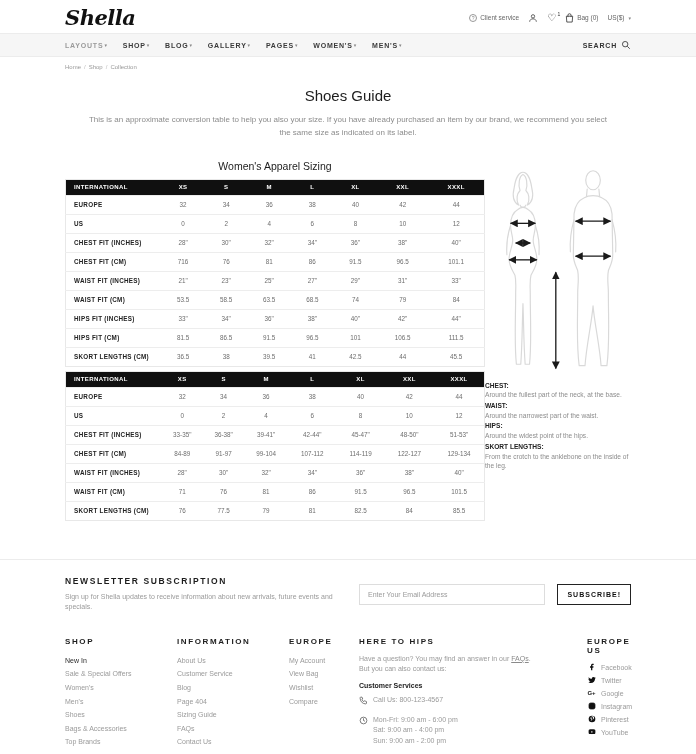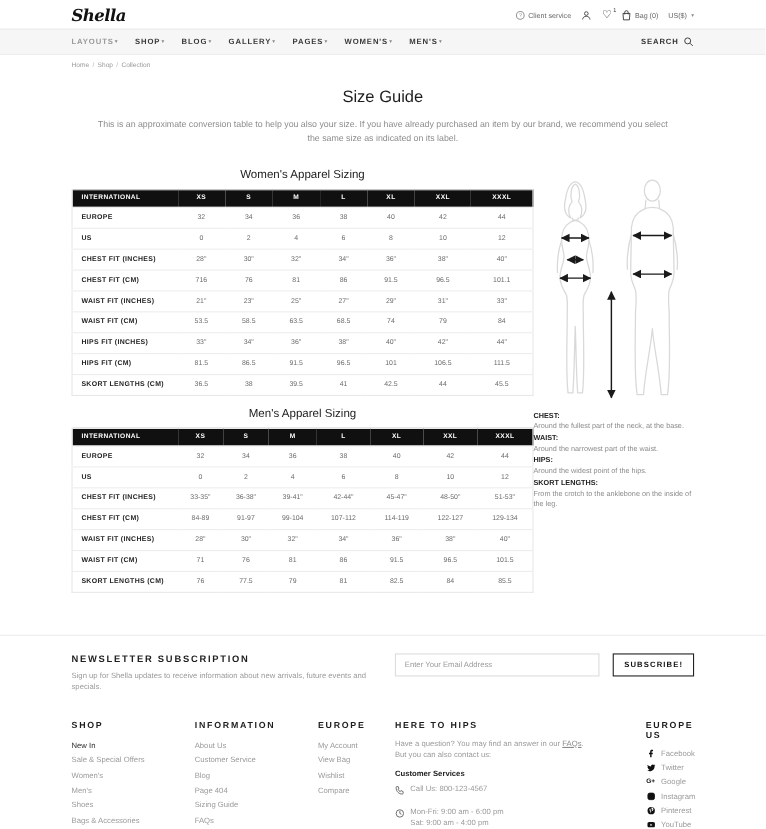--- a/index.html
+++ b/index.html
@@ -7,21 +7,21 @@
   html,body { background:#fff; }
   body {
     width:696px; min-height:754px; margin:0 auto;
     font-family:"Liberation Sans","DejaVu Sans",sans-serif;
     color:#222; font-size:8px; -webkit-font-smoothing:antialiased;
   }
   a { text-decoration:none; color:inherit; cursor:pointer; }
 
   
   .topbar { display:flex; align-items:center; justify-content:space-between; padding:5px 65px 3px; }
-  .logo { font-family:"DejaVu Serif","Liberation Serif",serif; font-style:italic; font-weight:bold; font-size:15px; color:#111; letter-spacing:-0.5px; }
+  .logo { font-family:"DejaVu Serif","Liberation Serif",serif; font-style:italic; font-weight:bold; font-size:21px; color:#111; letter-spacing:-0.5px; }
   .top-right { display:flex; align-items:center; gap:9px; font-size:6.5px; color:#666; }
   .tr-item { display:flex; align-items:center; gap:3px; }
   .qcircle { width:8px; height:8px; border:1px solid #999; border-radius:50%; font-size:5px; line-height:6px; text-align:center; color:#888; }
   .icon-svg { display:inline-block; vertical-align:middle; }
   .heart-wrap { position:relative; font-size:10px; color:#222; line-height:8px; }
   .heart-badge { position:absolute; top:-4px; right:-4px; font-size:5px; color:#333; }
   .caret { font-size:5px; color:#888; margin-left:1px; }
 
   
   .navbar { background:#f6f6f6; border-top:1px solid #ececec; border-bottom:1px solid #ececec;
@@ -51,21 +51,21 @@
   table.size-table th:first-child { text-align:left; padding-left:8px; width:96px; }
   table.size-table td { font-size:6.3px; color:#6d6d6d; text-align:center; padding:5.5px 3px; border-top:1px solid #ededed; }
   table.size-table td:first-child { text-align:left; padding-left:8px; color:#222; font-weight:bold; letter-spacing:0.3px; }
 
   .silhouettes { width:100%; display:block; margin-bottom:8px; }
   .guide-item { margin-bottom:1px; }
   .guide-term { font-size:6.6px; font-weight:bold; color:#222; line-height:1.5; }
   .guide-desc { font-size:6.6px; color:#8c8c8c; line-height:1.45; }
 
   
-  .newsletter { margin-top:34px; border-top:1px solid #ececec; padding:16px 65px 12px; display:flex; align-items:flex-start; gap:12px; }
+  .newsletter { margin-top:34px; border-top:1px solid #ececec; padding:16px 65px 12px; display:flex; align-items:center; gap:12px; }
   .nl-left { width:282px; flex:0 0 282px; }
   .nl-title { font-size:8.5px; font-weight:bold; letter-spacing:1.6px; color:#1d1d1d; }
   .nl-desc { font-size:7px; color:#9a9a9a; margin-top:6px; line-height:1.5; }
   .nl-input { flex:1; height:21px; border:1px solid #ddd; font-size:7px; padding:0 8px; color:#555; outline:none;
               font-family:"Liberation Sans","DejaVu Sans",sans-serif; }
   .nl-input::placeholder { color:#9a9a9a; }
   .nl-btn { height:21px; border:1px solid #222; background:#fff; font-size:7px; font-weight:bold; letter-spacing:1px;
             padding:0 9px; cursor:pointer; font-family:"Liberation Sans","DejaVu Sans",sans-serif; color:#111; }
 
   
@@ -159,21 +159,21 @@
     <span>SEARCH</span>
     <svg width="10" height="10" viewBox="0 0 24 24" fill="none" stroke="#333" stroke-width="2">
         <circle cx="10" cy="10" r="6.5"></circle>
         <line x1="15" y1="15" x2="21" y2="21"></line>
       </svg>
   </a>
 </nav>
 
 <div class="breadcrumb"><a class="crumb">Home</a><span class="sep">/</span><a class="crumb">Shop</a><span class="sep">/</span><span class="crumb">Collection</span></div>
 
-<h1 class="page-title">Size Guide</h1>
+<h1 class="page-title">Shoes Guide</h1>
 <p class="intro">This is an approximate conversion table to help you also your size. If you have already purchased an item by our brand, we recommend you select the same size as indicated on its label.</p>
 
 <div class="main">
   <div class="tables-col">
     <section>
       <h2 class="section-title">Women's Apparel Sizing</h2>
       <table class="size-table">
           <thead>
             <tr>
               <th>INTERNATIONAL</th>
@@ -274,21 +274,20 @@
               <td>39.5</td>
               <td>41</td>
               <td>42.5</td>
               <td>44</td>
               <td>45.5</td>
             </tr>
           </tbody>
         </table>
     </section>
     <section>
-      <h2 class="section-title">Men's Apparel Sizing</h2>
       <table class="size-table">
           <thead>
             <tr>
               <th>INTERNATIONAL</th>
               <th>XS</th>
               <th>S</th>
               <th>M</th>
               <th>L</th>
               <th>XL</th>
               <th>XXL</th>

